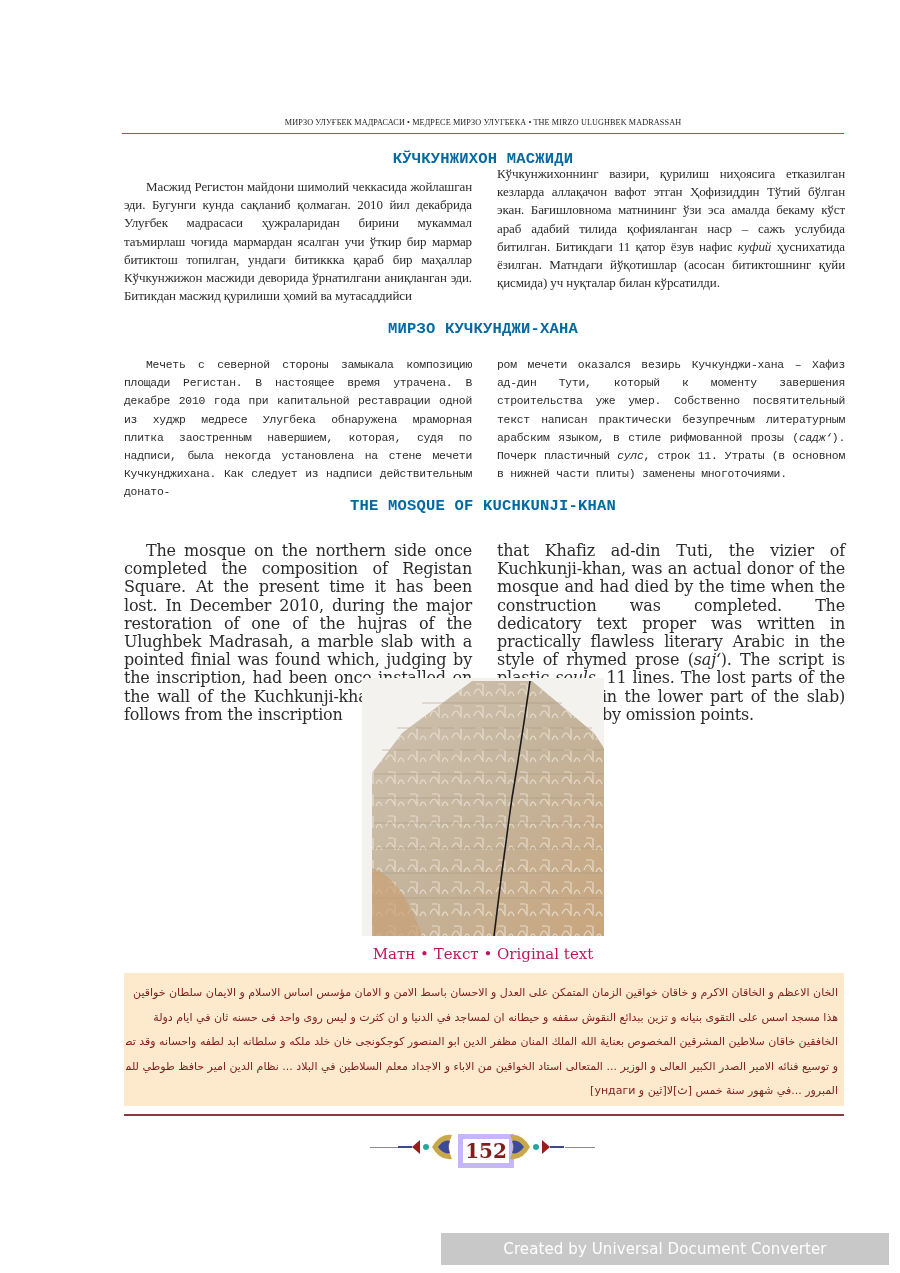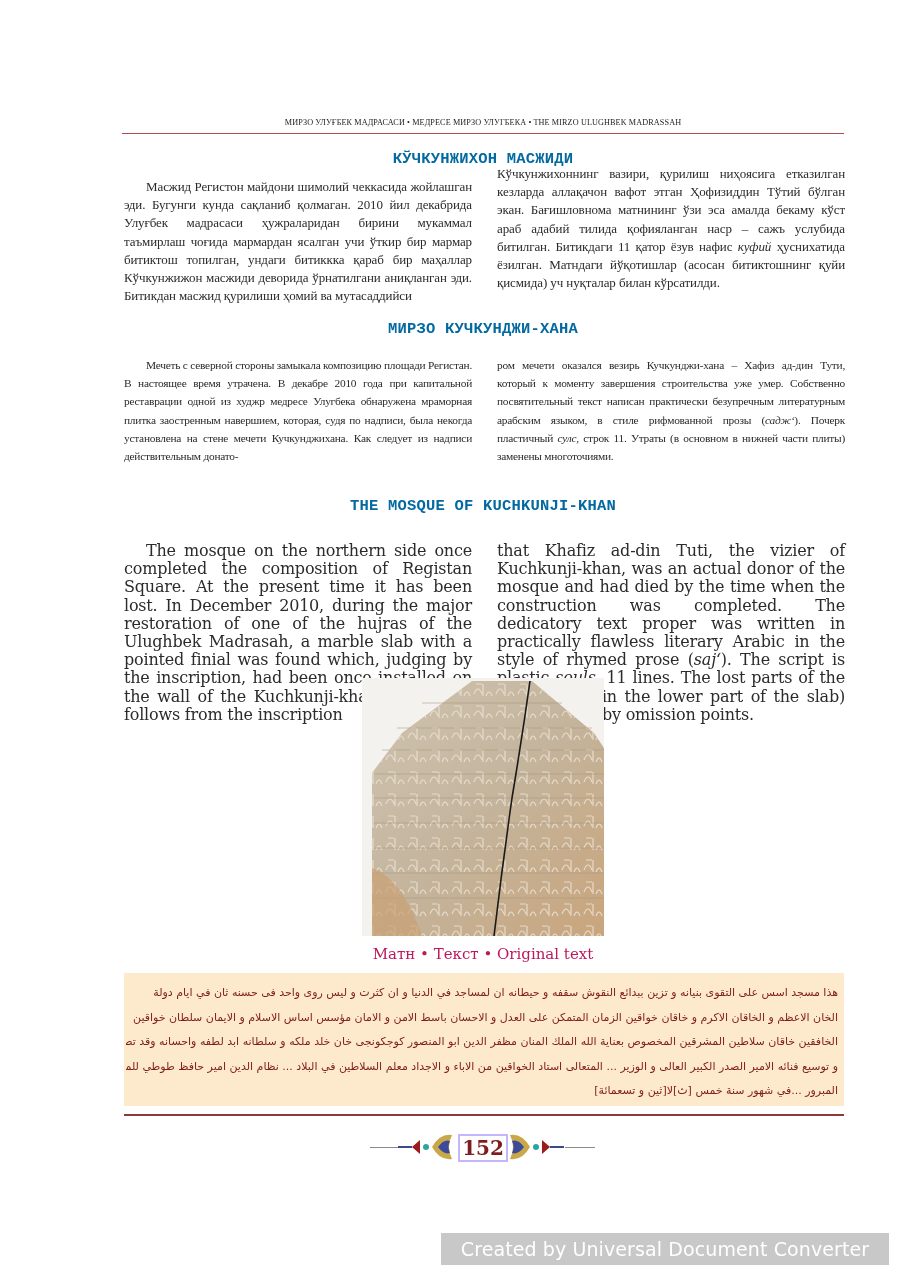--- a/index.html
+++ b/index.html
@@ -21,21 +21,21 @@
     font-family: Liberation Mono, monospace;
   }
   .col {
     position: absolute; width: 348px; font-size: 12.6px; line-height: 18.2px;
     text-align: justify; color: #2b2b2b;
   }
   .col p { margin: 0; }
   .col .indent { text-indent: 22px; }
   .col.left { left: 124px; }
   .col.right { left: 497px; }
-  .col.ru { font-family: Liberation Serif, serif; font-size: 11.4px; line-height: 18.2px; letter-spacing: -0.25px; }
+  .col.ru { font-family: Liberation Mono, monospace; font-size: 11.4px; line-height: 18.2px; letter-spacing: -0.25px; }
   .col.en { font-family: "DejaVu Serif", serif; font-size: 16px; line-height: 18.2px; letter-spacing: -0.2px; }
   .col.uz { font-family: "Liberation Serif", serif; font-size: 13px; letter-spacing: -0.1px; }
   em { font-style: italic; }
 
   .slab {
     position: absolute; left: 362px; top: 678px; width: 242px; height: 258px;
     background: #f3f1ee;
   }
   .slab svg { width: 100%; height: 100%; display: block; }
 
@@ -59,31 +59,31 @@
   .page-num-wrap {
     position: absolute; left: 370px; top: 1130px; width: 225px; height: 34px;
   }
   .page-num-wrap .line-l, .page-num-wrap .line-r {
     position: absolute; top: 17px; height: 1px; background: #8a8a8a; width: 30px;
   }
   .page-num-wrap .line-l { left: 0; }
   .page-num-wrap .line-r { right: 0; }
   .page-num {
     position: absolute; left: 88px; top: 4px; width: 46px; height: 24px;
-    border: 2px solid #c4b5fd; background: #fff; text-align: center;
+    border: 5px solid #c4b5fd; background: #fff; text-align: center;
     color: #7f1d1d; font-weight: bold; font-size: 20px; line-height: 24px;
     font-family: "DejaVu Serif", serif;
   }
   .orn { position: absolute; top: 3px; }
   .orn.l { left: 28px; }
   .orn.r { left: 136px; }
   .watermark {
     position: absolute; left: 441px; top: 1233px; width: 448px; height: 32px;
     background: #c8c8c8; color: #ffffff; font-family: "DejaVu Sans", sans-serif;
-    font-size: 19px; line-height: 32px; text-align: center; letter-spacing: 0.1px;
+    font-size: 15px; line-height: 32px; text-align: center; letter-spacing: 0.1px;
   }
 </style>
 </head>
 <body>
 
 <div class="running-head">МИРЗО УЛУҒБЕК МАДРАСАСИ • МЕДРЕСЕ МИРЗО УЛУГБЕКА • THE MIRZO ULUGHBEK MADRASSAH</div>
 <div class="rule-top"></div>
 
 <div class="heading" style="top:150px">КЎЧКУНЖИХОН МАСЖИДИ</div>
 <div class="col left uz" style="top:178px">
@@ -137,25 +137,25 @@
     </g>
     <path d="M168 3 Q160 60 150 120 Q140 190 132 258" stroke="#1a1a1a" stroke-width="1.6" fill="none"></path>
     <path d="M10 190 Q40 200 60 258 L10 258 Z" fill="#c9a073" opacity="0.7"></path>
   </svg>
 </div>
 
 <div class="caption">Матн • Текст • Original text</div>
 
 <div class="arabic-box">
   <div class="lines">
+    <span class="line">الخان الاعظم  و الخاقان الاكرم  و  خاقان خواقين الزمان المتمكن على العدل و الاحسان باسط الامن و الامان مؤسس اساس الاسلام و الايمان سلطان خواقين</span>
     <span class="line">هذا مسجد اسس على التقوى بنيانه و تزين ببدائع النقوش سقفه و حيطانه ان لمساجد في الدنيا و ان كثرت و ليس روى  واحد فى حسنه  ثان في ايام دولة</span>
-    <span class="line">الخان الاعظم  و الخاقان الاكرم  و  خاقان خواقين الزمان المتمكن على العدل و الاحسان باسط الامن و الامان مؤسس اساس الاسلام و الايمان سلطان خواقين</span>
     <span class="line">الخافقين خاقان سلاطين المشرقين المخصوص بعناية الله الملك المنان مظفر الدين ابو المنصور كوجكونجى خان خلد ملكه و سلطانه ابد لطفه واحسانه وقد تصدى بنائه</span>
     <span class="line">و توسيع فنائه الامير الصدر الكبير العالى و الوزير ... المتعالى استاد الخواقين من الاباء و الاجداد معلم السلاطين في البلاد ... نظام الدين امير حافظ طوطي للمغفور</span>
-    <span class="line">المبرور ...في  شهور سنة خمس [ث]لا[ثين و تسعمائة]</span>
+    <span class="line">المبرور ...في  شهور سنة خمس [ث]لا[ثين و ундаги]</span>
   </div>
 </div>
 
 <div class="rule-bottom"></div>
 
 <div class="page-num-wrap">
   <div class="line-l"></div>
   <svg class="orn l" width="58" height="28" viewBox="0 0 58 28">
     <path d="M0 14 h14" stroke="#3b4a8a" stroke-width="2"></path>
     <path d="M14 14 l8 -7 l0 14 z" fill="#9b1c1c"></path>

